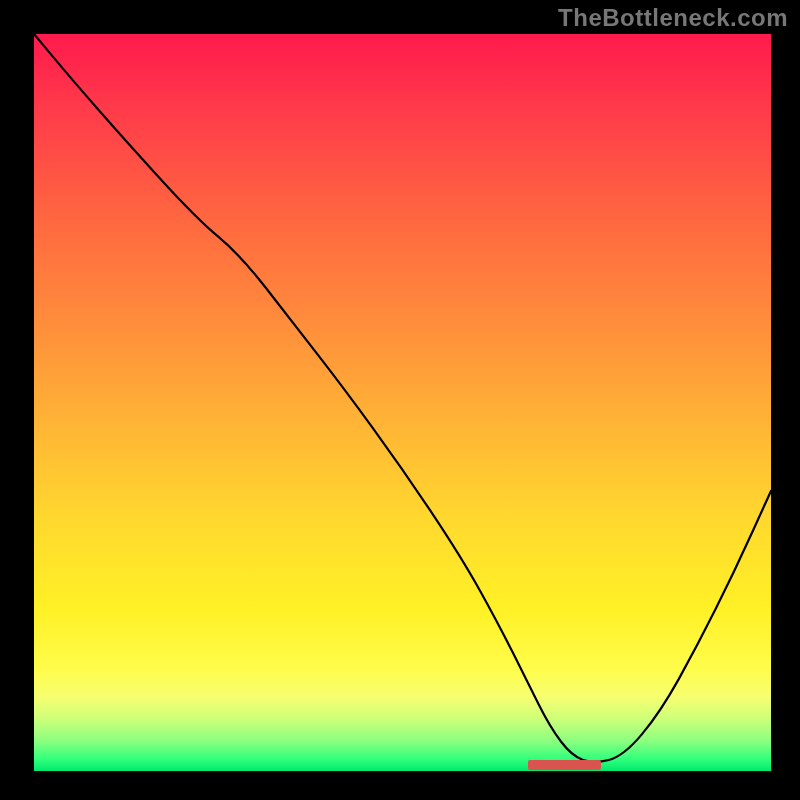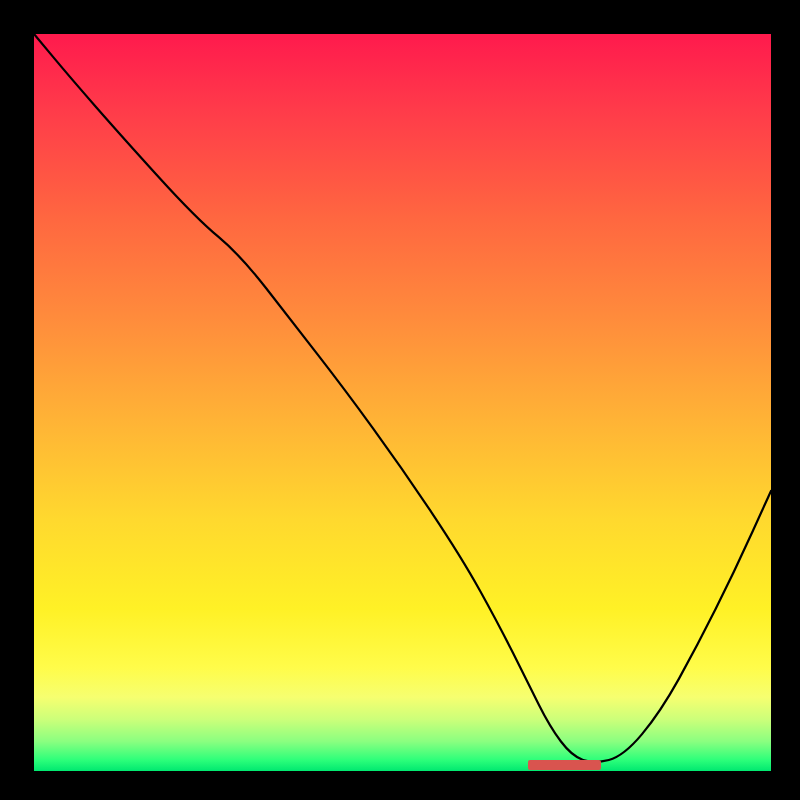--- a/index.html
+++ b/index.html
@@ -56,20 +56,21 @@
     position: absolute;
     background: #d9544f;
     height: 10px;
     border-radius: 2px;
   }
 </style>
 </head>
 <body>
 
 <div class="canvas">
+  <div class="watermark">TheBottleneck.com</div>
   <div class="plot">
     <div class="gradient"></div>
     <svg class="curve" viewBox="0 0 100 100" preserveAspectRatio="none">
       <path id="curve-path" d="M 0 0 Q 0 0 2.5 3 Q 5 6 8.5 10 Q 12 14 17 19.5 Q 22 25 25 27.5 Q 28 30 31.5 34.5 Q 35 39 38.5 43.5 Q 42 48 46 53.5 Q 50 59 54 65 Q 58 71 60.5 75.5 Q 63 80 65 84 Q 67 88 68.5 91 Q 70 94 71.5 96 Q 73 98 74.5 98.5 Q 76 99 78 98.5 Q 80 98 82.5 95 Q 85 92 87.5 87.5 Q 90 83 92.5 78 Q 95 73 97.5 67.5 T 100 62" fill="none" stroke="#000" stroke-width="0.35" vector-effect="non-scaling-stroke" stroke-linejoin="round" stroke-linecap="round" style="stroke-width:2.2px"></path>
     </svg>
     <div class="marker" id="min-marker" style="left: 493.79px; top: 726.104px; width: 73.7px; background: rgb(217, 84, 79);"></div>
   </div>
 </div>
 
 </body></html>

